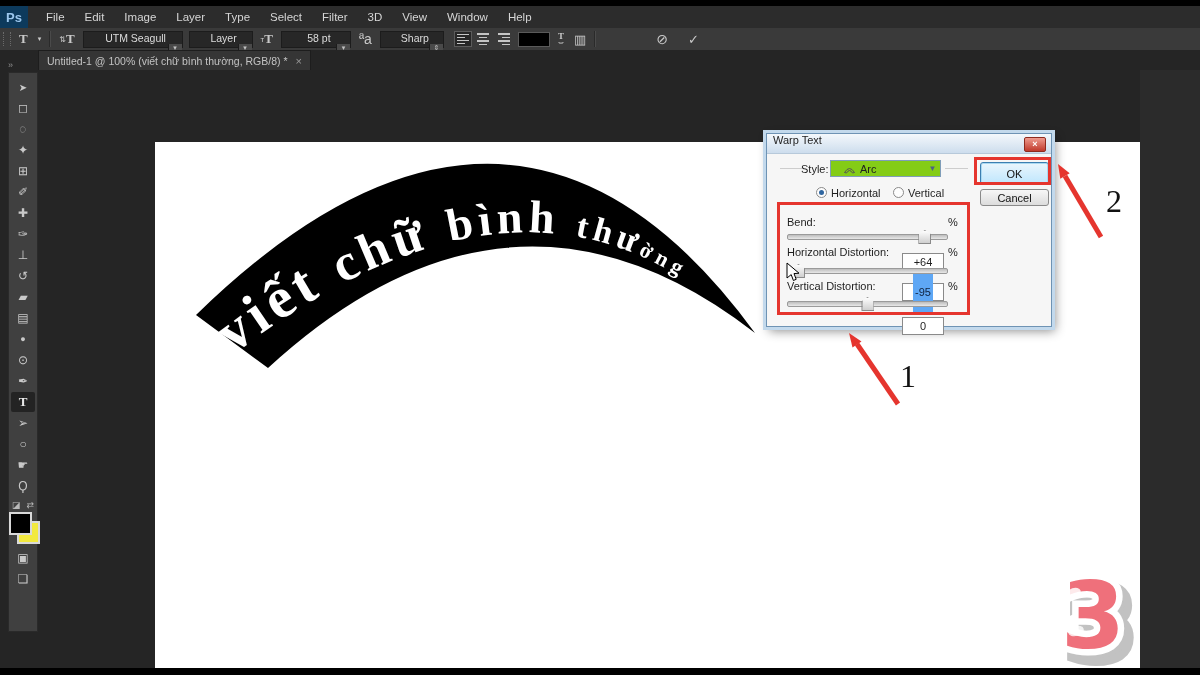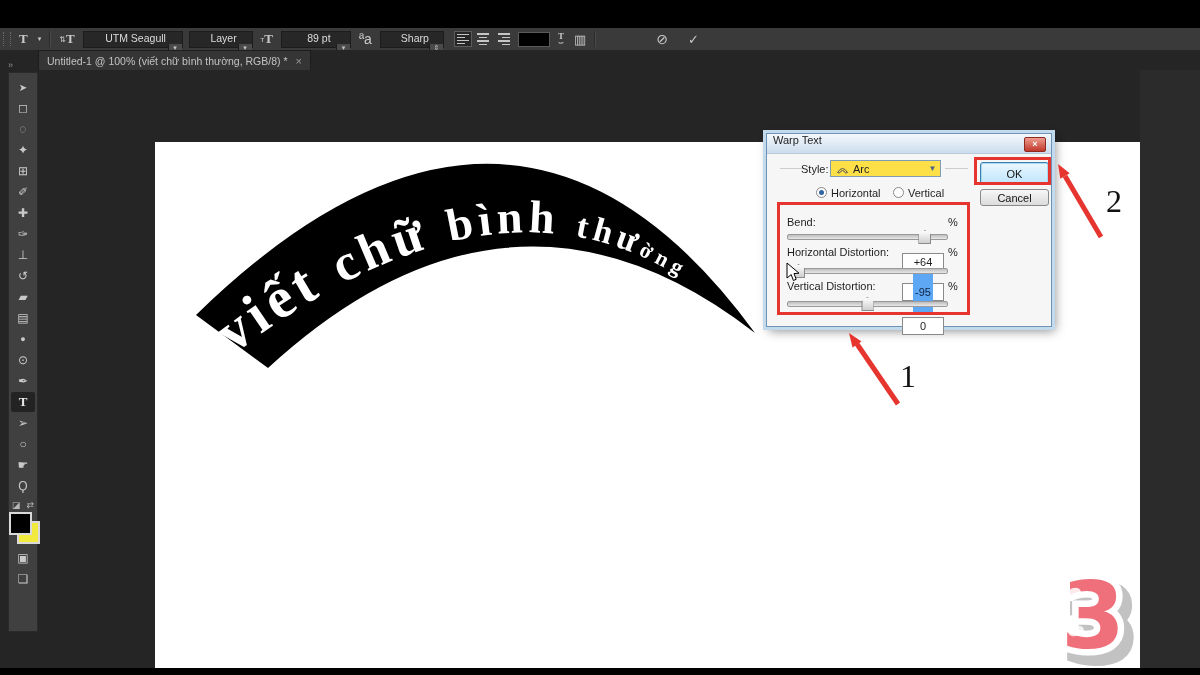--- a/index.html
+++ b/index.html
@@ -57,22 +57,22 @@
   .dialog{left:766px;top:133px;width:284px;height:192px;background:#f6f6f6;border:1px solid #6e93b4;
           outline:3px solid #c3d9ec;box-shadow:3px 4px 10px rgba(0,0,0,.45);font-size:11px;color:#1e1e1e;}
   .dlg-title{position:absolute;left:0;top:0;width:100%;height:20px;
              background:linear-gradient(#f4f8fc,#cddded);border-bottom:1px solid #b7c9da;
              display:flex;align-items:flex-start;padding:0 6px;box-sizing:border-box;}
   .dlg-close{position:absolute;right:5px;top:3px;width:20px;height:13px;border-radius:2px;
              background:linear-gradient(#ee9a8e,#c0392b);border:1px solid #8e2a1e;color:#fff;
              font-size:9px;line-height:12px;text-align:center;font-weight:bold;}
   .grp-line{position:absolute;height:1px;background:#cdcdcd;}
   .dlg-label{position:absolute;color:#1e1e1e;}
-  .combo{position:absolute;background:#fde047;border:1px solid #7f9db9;display:flex;align-items:center;
-         padding-left:5px;box-sizing:border-box;gap:4px;}
+  .combo{position:absolute;background:#84cc16;border:1px solid #7f9db9;display:flex;align-items:center;
+         padding-left:12px;box-sizing:border-box;gap:4px;}
   .combo .caret{margin-left:auto;width:15px;text-align:center;color:#4d6185;font-size:8px;}
   .radio{position:absolute;width:11px;height:11px;border-radius:50%;border:1px solid #8a8a8a;background:#fdfdfd;box-sizing:border-box;}
   .radio.on::after{content:"";position:absolute;left:2px;top:2px;width:5px;height:5px;border-radius:50%;background:#2f66a0;}
   .valbox{position:absolute;width:40px;height:16px;background:#fff;border:1px solid #8a8a8a;
           display:flex;align-items:center;justify-content:center;font-size:11px;margin-top:40px;}
   .valbox.sel span{background:#5ea7f5;color:#10233f;padding:16px 2px;}
   .slider{position:absolute;height:4px;background:linear-gradient(#bdbdbd,#e8e8e8);border:1px solid #9a9a9a;
           border-radius:2px;}
   .thumb{position:absolute;top:-5px;width:11px;height:12px;background:linear-gradient(#fdfdfd,#cfcfcf);
          border:1px solid #8a8a8a;clip-path:polygon(50% 0,100% 32%,100% 100%,0 100%,0 32%);}
@@ -85,20 +85,34 @@
   .step-num{font-family:"Liberation Serif",serif;font-size:32px;color:#111;}
   .overlay{left:0;top:0;width:1200px;height:675px;pointer-events:none;}
 </style>
 </head>
 <body>
 
 <div class="screen">
 
   <div class="abs topstrip"></div>
 
+  <header class="abs menubar">
+    <div class="ps-logo">Ps</div>
+    <div class="menu-item">File</div>
+    <div class="menu-item">Edit</div>
+    <div class="menu-item">Image</div>
+    <div class="menu-item">Layer</div>
+    <div class="menu-item">Type</div>
+    <div class="menu-item">Select</div>
+    <div class="menu-item">Filter</div>
+    <div class="menu-item">3D</div>
+    <div class="menu-item">View</div>
+    <div class="menu-item">Window</div>
+    <div class="menu-item">Help</div>
+  </header>
 
   <div class="abs optionsbar">
     <div class="grip"></div>
     <span class="ob-icon tool-t">T</span>
     <span class="ob-icon" style="font-size:7px">▾</span>
     <div class="ob-sep"></div>
     <span class="ob-icon">
         <span style="font-size:8px">⇅</span>
         <span class="tool-t">T</span>
       </span>
@@ -108,21 +122,21 @@
     </div>
     <div class="ob-field" style="width:56px">
       <span>Layer</span>
       <span class="dd">▾</span>
     </div>
     <span class="ob-icon">
         <span style="font-size:8px">т</span>
         <span class="tool-t">T</span>
       </span>
     <div class="ob-field" style="width:62px">
-      <span>89 pt</span>
+      <span>58 pt</span>
       <span class="dd">▾</span>
     </div>
     <span class="ob-icon" style="font-size:14px">ªa</span>
     <div class="ob-field" style="width:56px">
       <span>Sharp</span>
       <span class="dd">⇕</span>
     </div>
     <div style="display:flex;gap:2px;margin-left:4px">
       <div class="align-btn sel">
           <i style="width:12px"></i>

